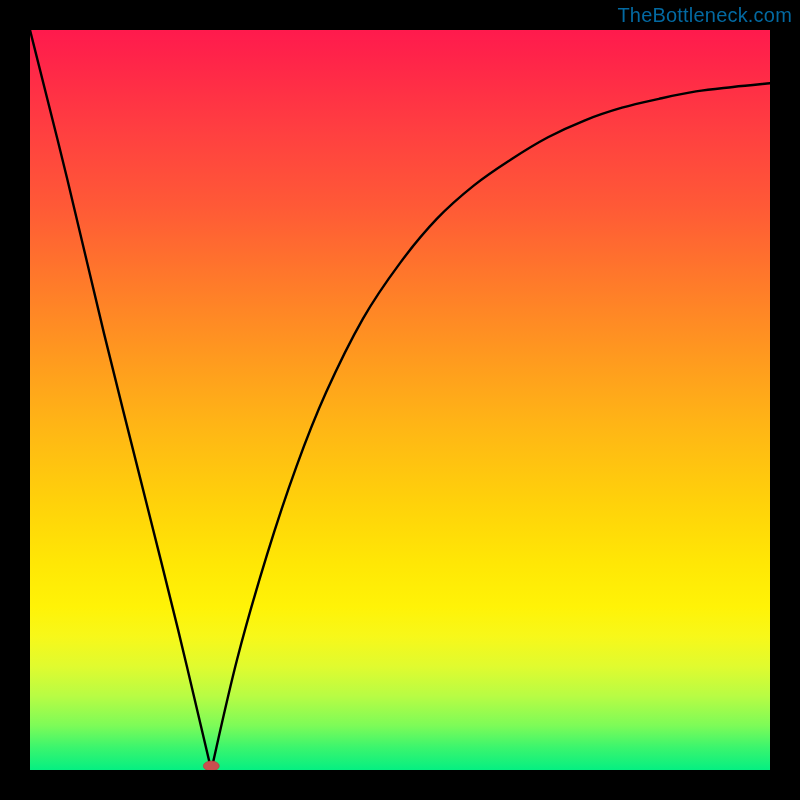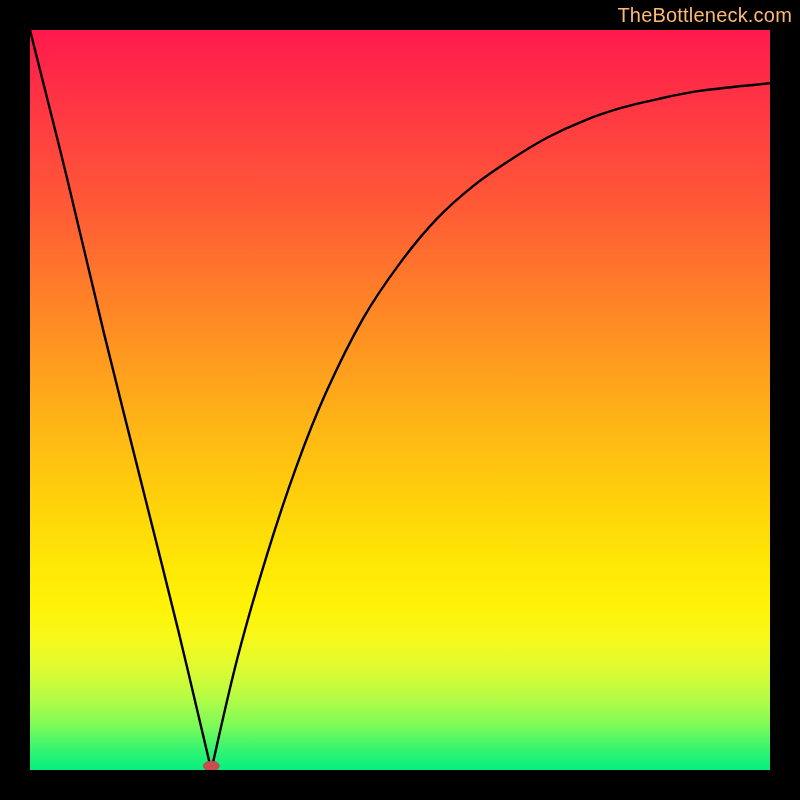--- a/index.html
+++ b/index.html
@@ -48,21 +48,21 @@
     left: 0;
     top: 0;
     width: 740px;
     height: 740px;
     pointer-events: none;
   }
   .watermark {
     position: absolute;
     top: 4px;
     right: 8px;
-    color: #fdba74;
+    color: #0369a1;
     font-size: 20px;
     letter-spacing: 0.2px;
     font-weight: 400;
     user-select: none;
   }
 </style>
 </head>
 <body>
 
 <div class="frame">

